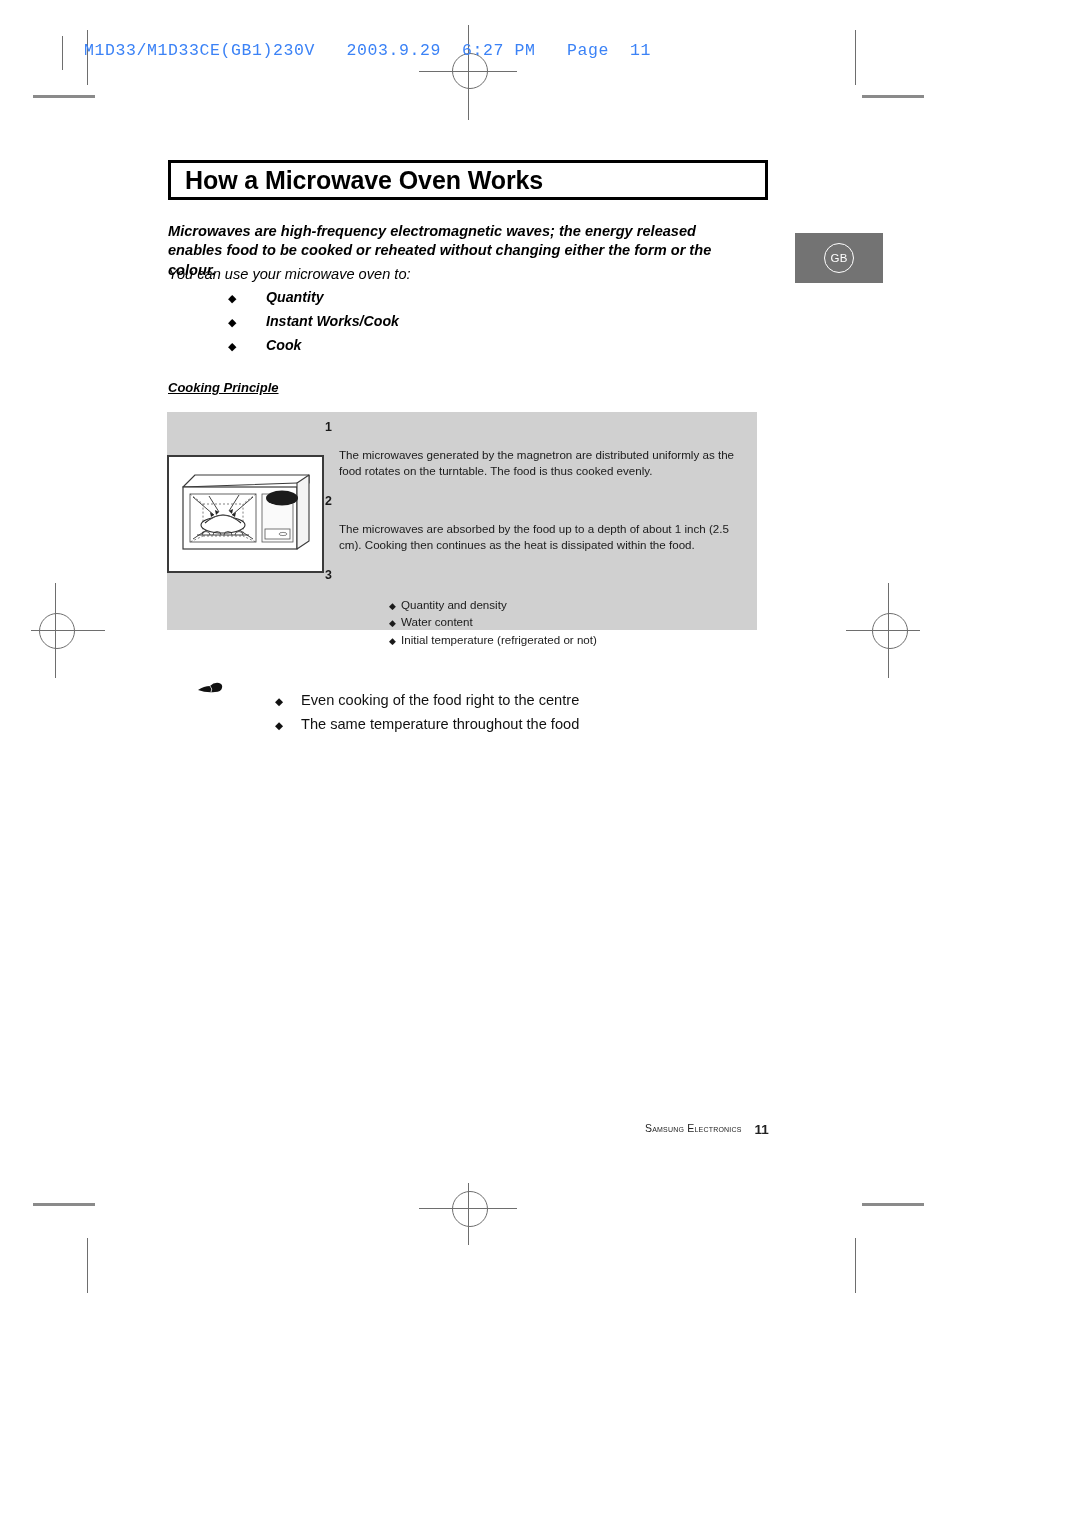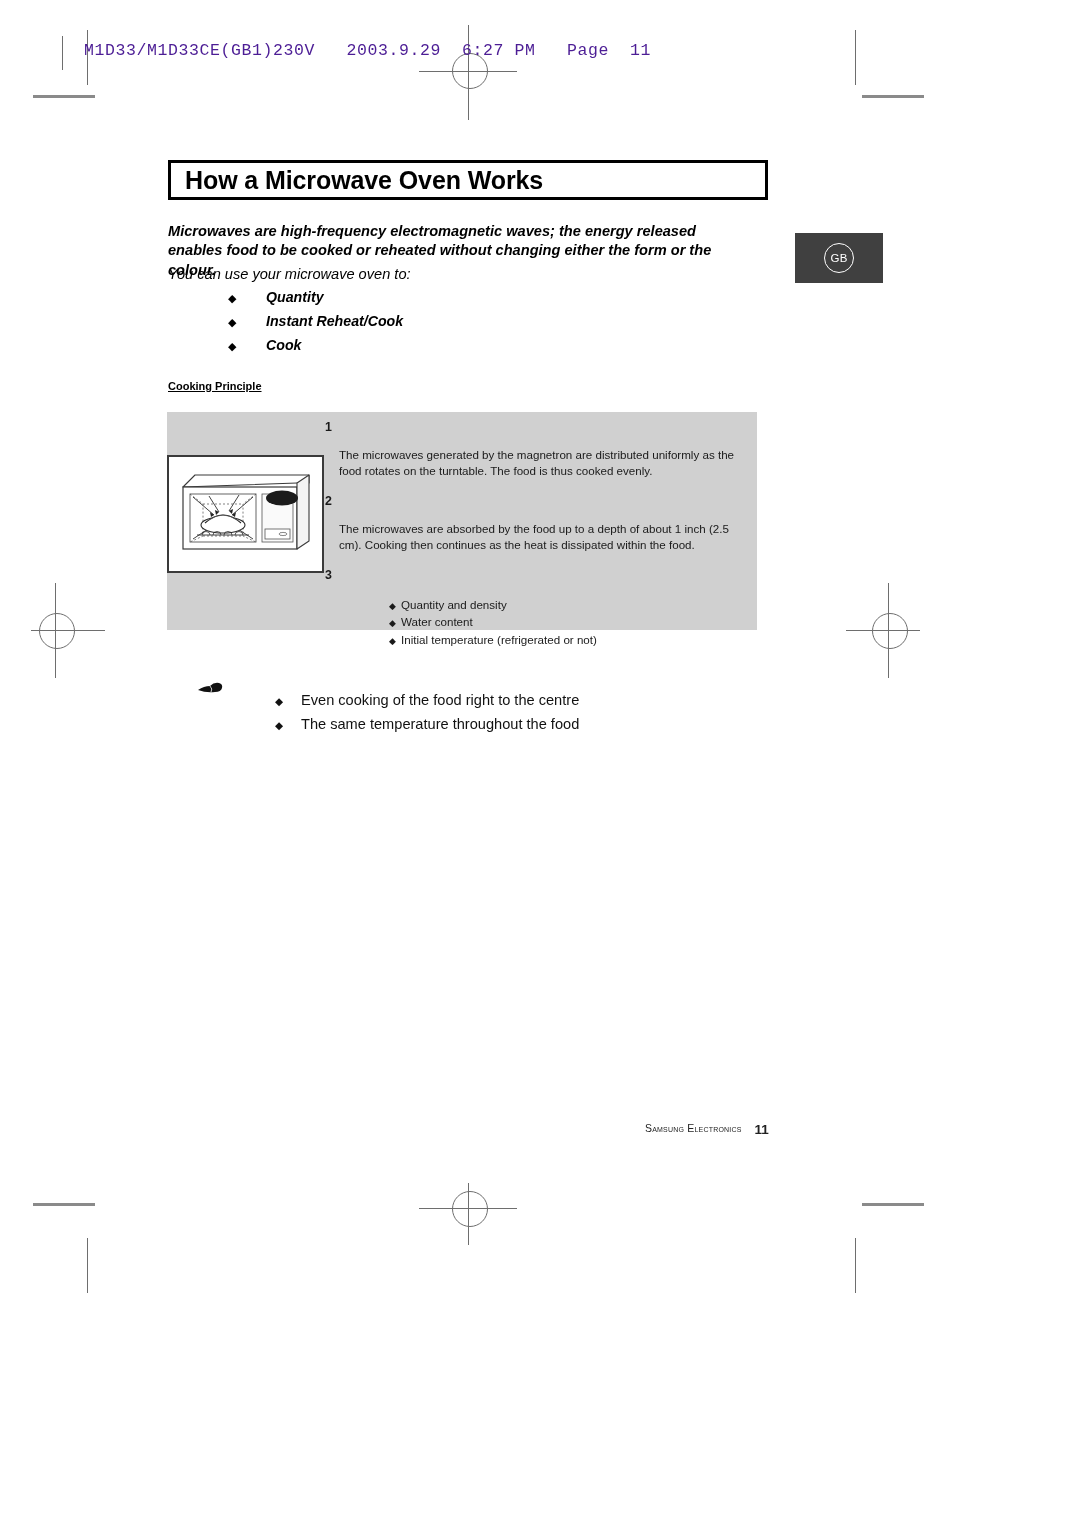--- a/index.html
+++ b/index.html
@@ -28,21 +28,21 @@
     background: transparent;
   }
 
   
   .print-banner {
     position: absolute;
     left: 84px; top: 41px;
     font-family: "Liberation Mono", "DejaVu Sans Mono", monospace;
     font-size: 16.5px;
     letter-spacing: 0.6px;
-    color: #4c1d95;
+    color: #3b82f6;
     white-space: pre;
   }
   .banner-rule {
     position: absolute;
     left: 62px; top: 36px;
     width: 1px; height: 34px;
     background: #6e6e6e;
   }
 
   
@@ -92,22 +92,23 @@
     font-size: 14.2px;
     font-weight: bold;
     font-style: italic;
   }
   .feature-row .dia { width: 38px; font-size: 11px; font-style: normal; }
 
   
   .subhead {
     position: absolute;
     left: 168px; top: 380px;
-    font-size: 11px;
-    font-weight: bold;
+    font-size: 13px;
+    font-weight: bold;
+    font-style: italic;
     text-decoration: underline;
   }
 
   
   .grey-panel {
     position: absolute;
     left: 167px; top: 412px;
     width: 590px; height: 218px;
     background: #d0d0d0;
   }
@@ -171,21 +172,21 @@
     height: 24px;
     font-size: 14.6px;
   }
   .note-row .dia { width: 26px; flex: 0 0 26px; font-size: 10.5px; }
 
   
   .gb-badge {
     position: absolute;
     left: 795px; top: 233px;
     width: 88px; height: 50px;
-    background: #404040;
+    background: #737373;
     display: flex; align-items: center; justify-content: center;
   }
   .gb-circle {
     width: 28px; height: 28px;
     border: 1.6px solid #fff;
     border-radius: 50%;
     color: #fff;
     font-size: 11.5px;
     display: flex; align-items: center; justify-content: center;
     letter-spacing: 0.3px;
@@ -246,21 +247,21 @@
 <p class="intro">Microwaves are high-frequency electromagnetic waves; the energy released enables food to be cooked or reheated without changing either the form or the colour.</p>
 <div class="lead-in">You can use your microwave oven to:</div>
 
 <div class="feature-list">
   <div class="feature-row">
     <span class="dia">◆</span>
     <span>Quantity</span>
   </div>
   <div class="feature-row">
     <span class="dia">◆</span>
-    <span>Instant Reheat/Cook</span>
+    <span>Instant Works/Cook</span>
   </div>
   <div class="feature-row">
     <span class="dia">◆</span>
     <span>Cook</span>
   </div>
 </div>
 
 <div class="subhead">Cooking Principle</div>
 
 <div class="grey-panel"></div>

